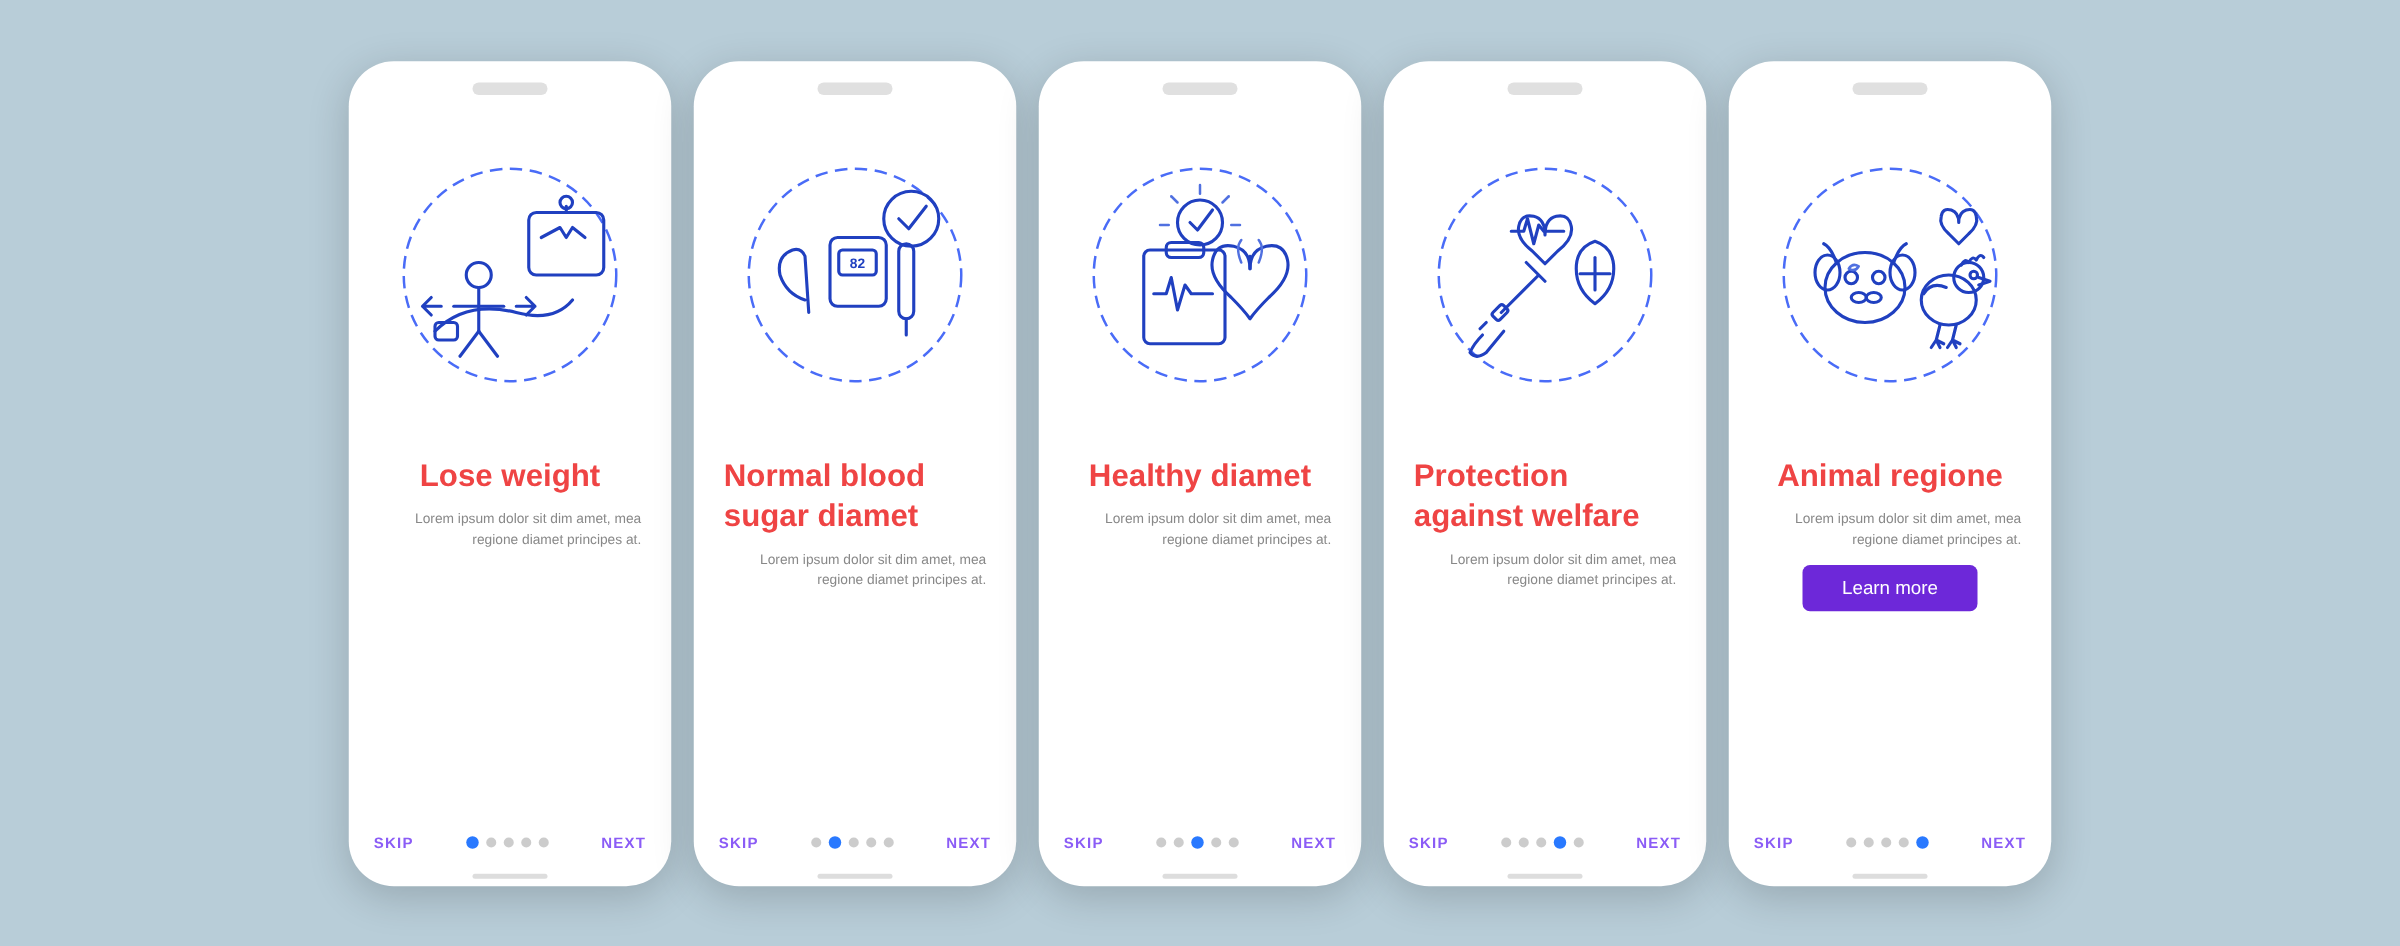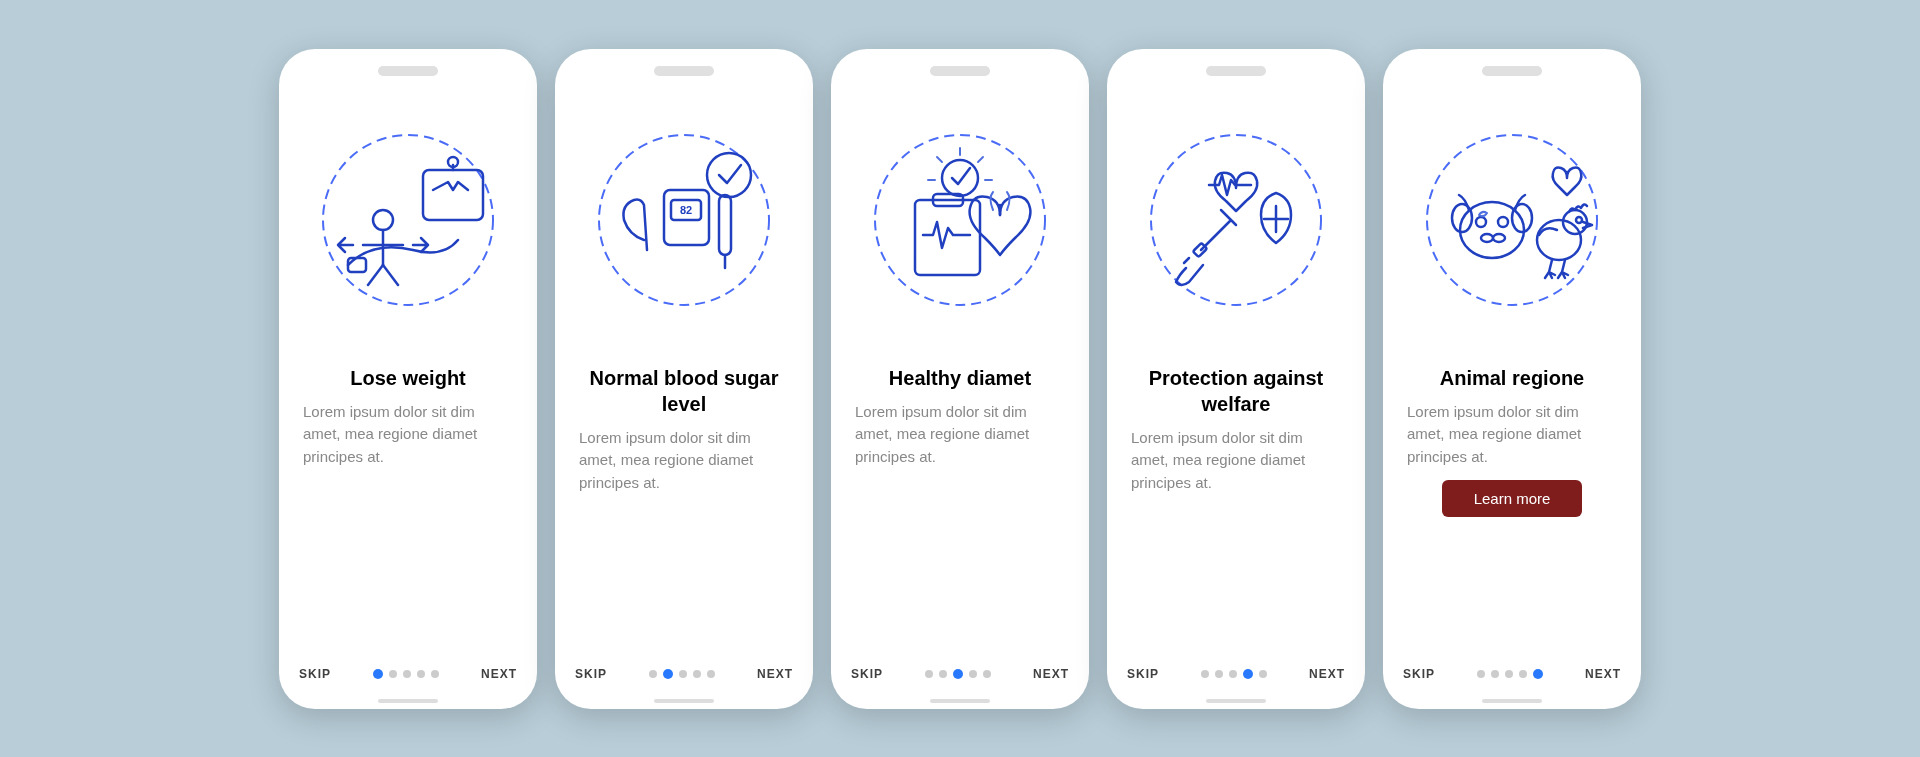--- a/index.html
+++ b/index.html
@@ -64,38 +64,37 @@
     .phone-content {
       flex: 1;
       width: 100%;
       padding: 0 24px 0 24px;
       display: flex;
       flex-direction: column;
       align-items: center;
     }
 
     .phone-title {
-      font-size: 20px;
+      font-size: 25px;
       font-weight: 600;
-      color: #000000;
-      text-align: center;
+      color: #ef4444;
       margin-bottom: 10px;
       line-height: 1.3;
     }
 
     .phone-desc {
-      font-size: 15px;
+      font-size: 11px;
       color: #888;
-      text-align: left;
+      text-align: right;
       line-height: 1.5;
       margin-bottom: 12px;
     }
 
     .learn-more-btn {
-      background: #7f1d1d;
+      background: #6d28d9;
       color: white;
       border: none;
       border-radius: 6px;
       padding: 10px 32px;
       font-size: 15px;
       cursor: pointer;
       margin-bottom: 10px;
       font-weight: 500;
     }
 
@@ -104,21 +103,21 @@
       padding: 0 20px 18px 20px;
       display: flex;
       align-items: center;
       justify-content: space-between;
       margin-top: auto;
     }
 
     .nav-label {
       font-size: 12px;
       font-weight: 700;
-      color: #404040;
+      color: #8b5cf6;
       letter-spacing: 1px;
       text-transform: uppercase;
     }
 
     .dots-row {
       display: flex;
       gap: 6px;
       align-items: center;
     }
 
@@ -237,21 +236,21 @@
         <rect x="102" y="90" width="30" height="20" rx="3" class="icon-stroke"></rect>
         <text x="117" y="104" text-anchor="middle" font-size="11" fill="#2040c0" font-weight="bold">82</text>
 
         <path d="M75 130 Q60 125 55 110 Q52 95 65 90 Q72 88 75 95 L78 140" class="icon-stroke"></path>
 
         <rect x="150" y="85" width="12" height="60" rx="6" class="icon-stroke"></rect>
         <path d="M156 145 L156 158" class="icon-stroke"></path>
       </svg>
     </div>
     <div class="phone-content">
-      <div class="phone-title">Normal blood sugar level</div>
+      <div class="phone-title">Normal blood sugar diamet</div>
       <div class="phone-desc">Lorem ipsum dolor sit dim amet, mea regione diamet principes at.</div>
     </div>
     <div class="phone-bottom">
       <span class="nav-label">SKIP</span>
       <div class="dots-row">
         <div class="dot"></div>
         <div class="dot active"></div>
         <div class="dot"></div>
         <div class="dot"></div>
         <div class="dot"></div>

